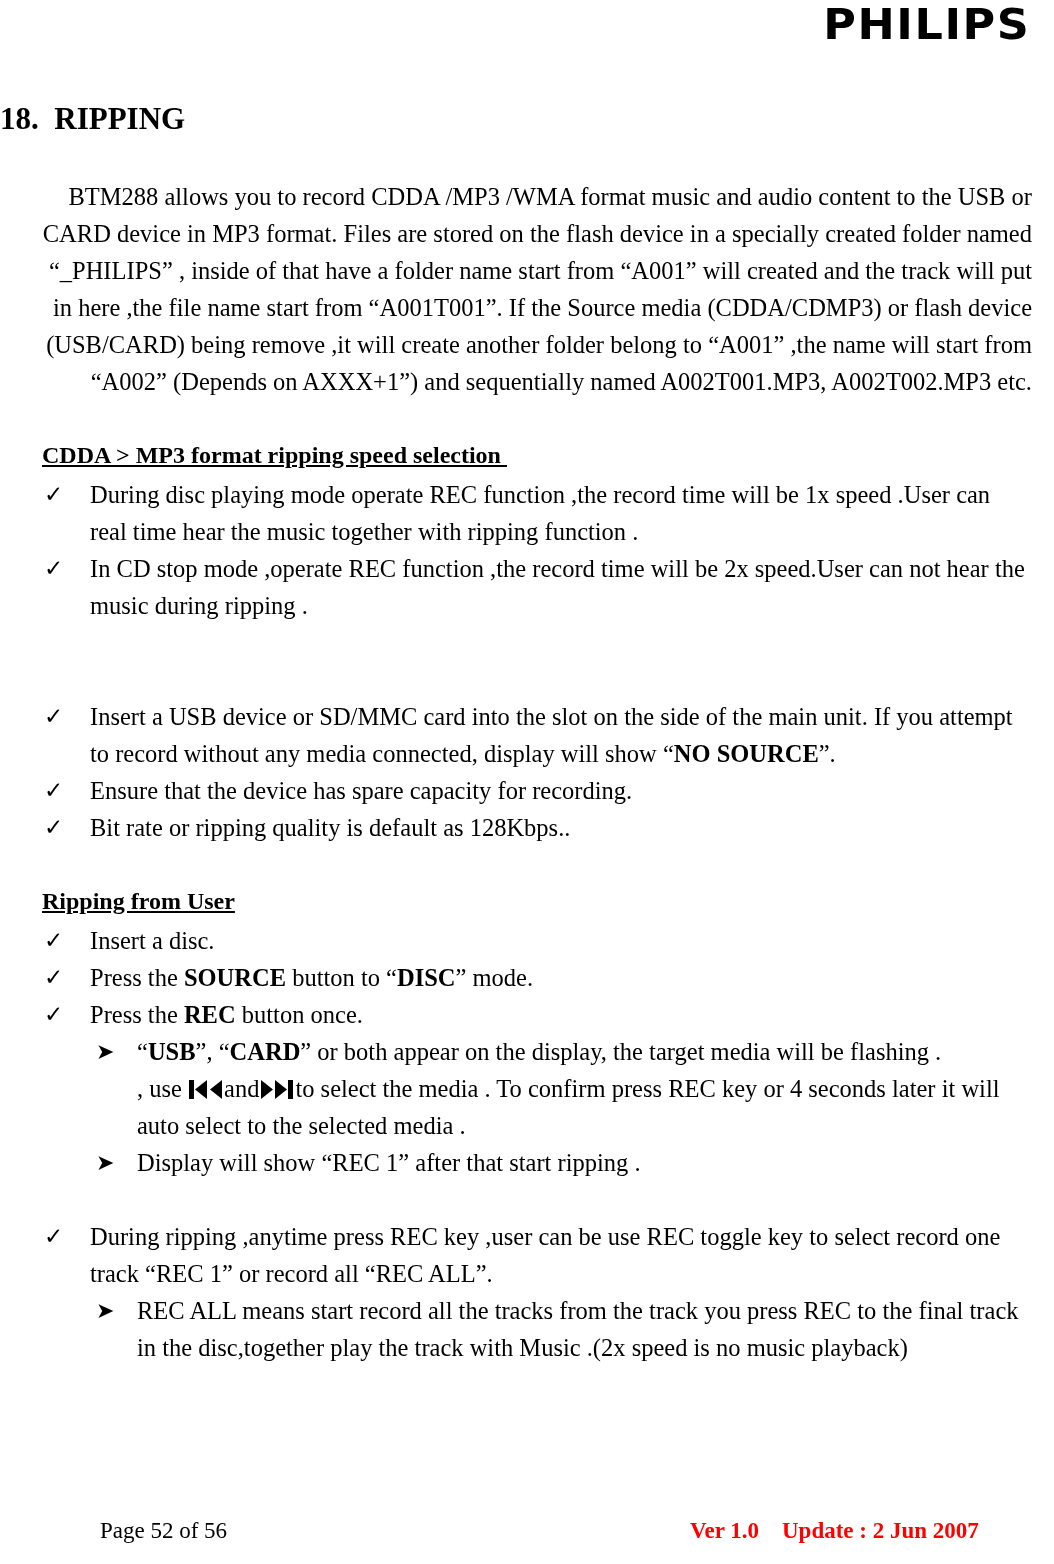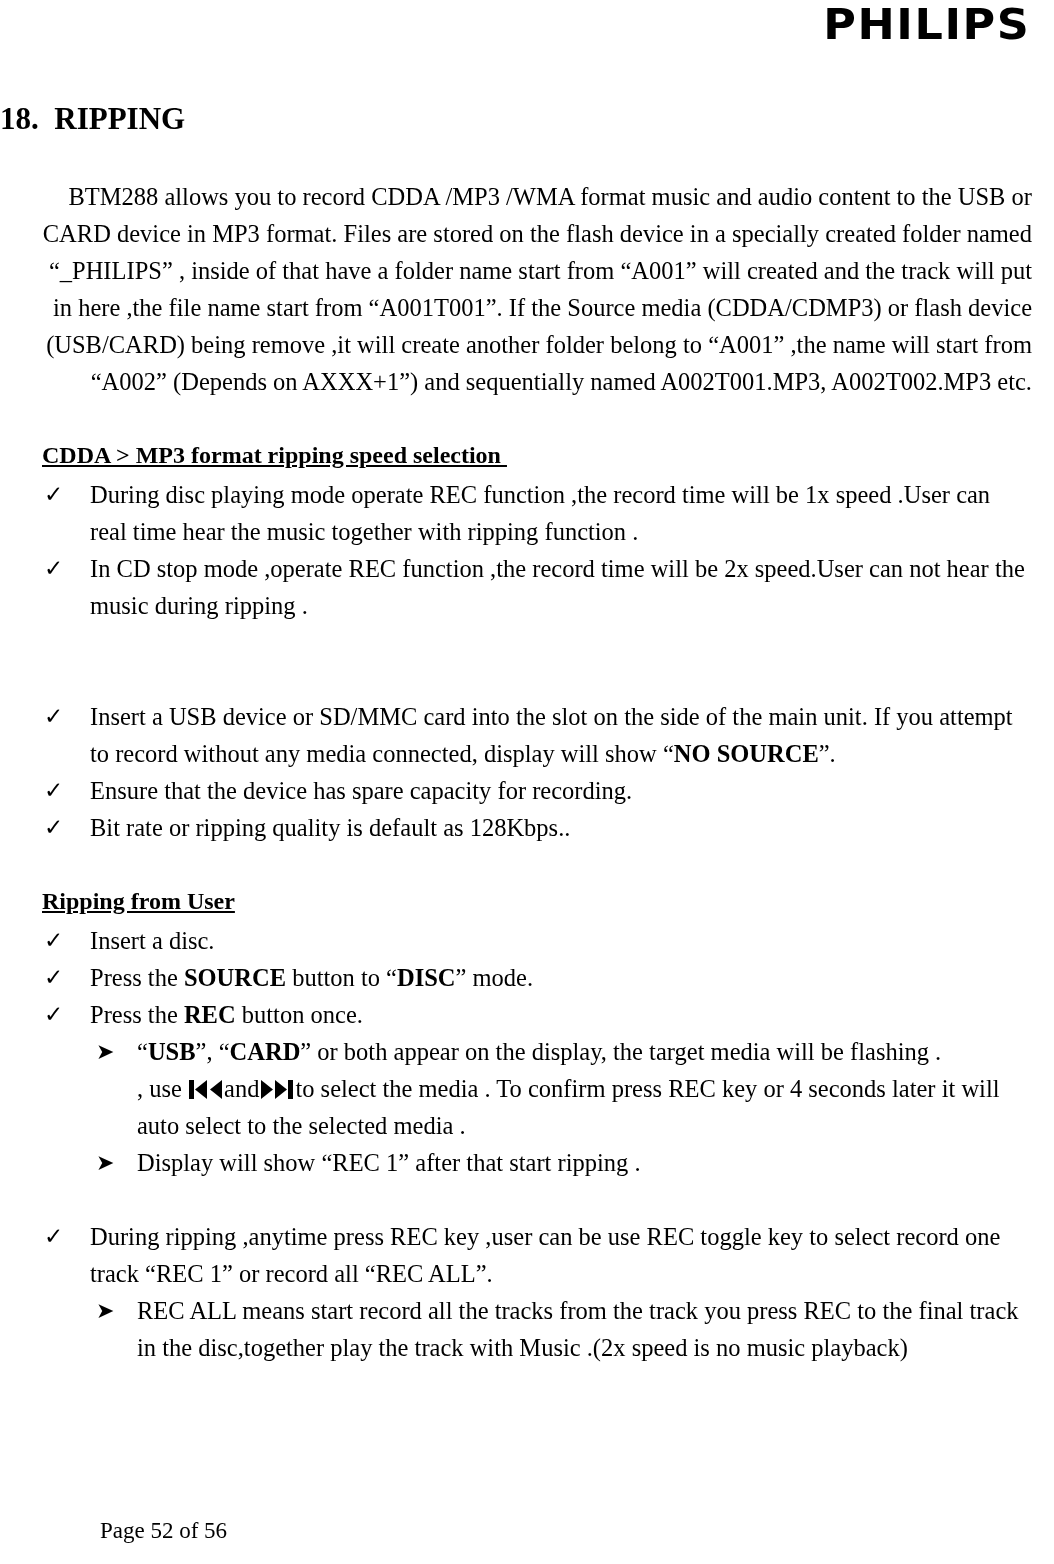--- a/index.html
+++ b/index.html
@@ -268,15 +268,16 @@
       <li>
         <span class="mk">➤</span>
         <span>REC ALL means start record all the tracks from the track you press REC to the final track in the disc,together play the track with Music .(2x speed is no music playback)</span>
       </li>
     </ul>
 
   </div>
 
   <div class="footer">
     <div class="footer-left">Page 52 of 56</div>
+    <div class="footer-right" style="color: rgb(255, 0, 0);">Ver 1.0    Update : 2 Jun 2007</div>
   </div>
 
 </div>
 
 </body></html>

